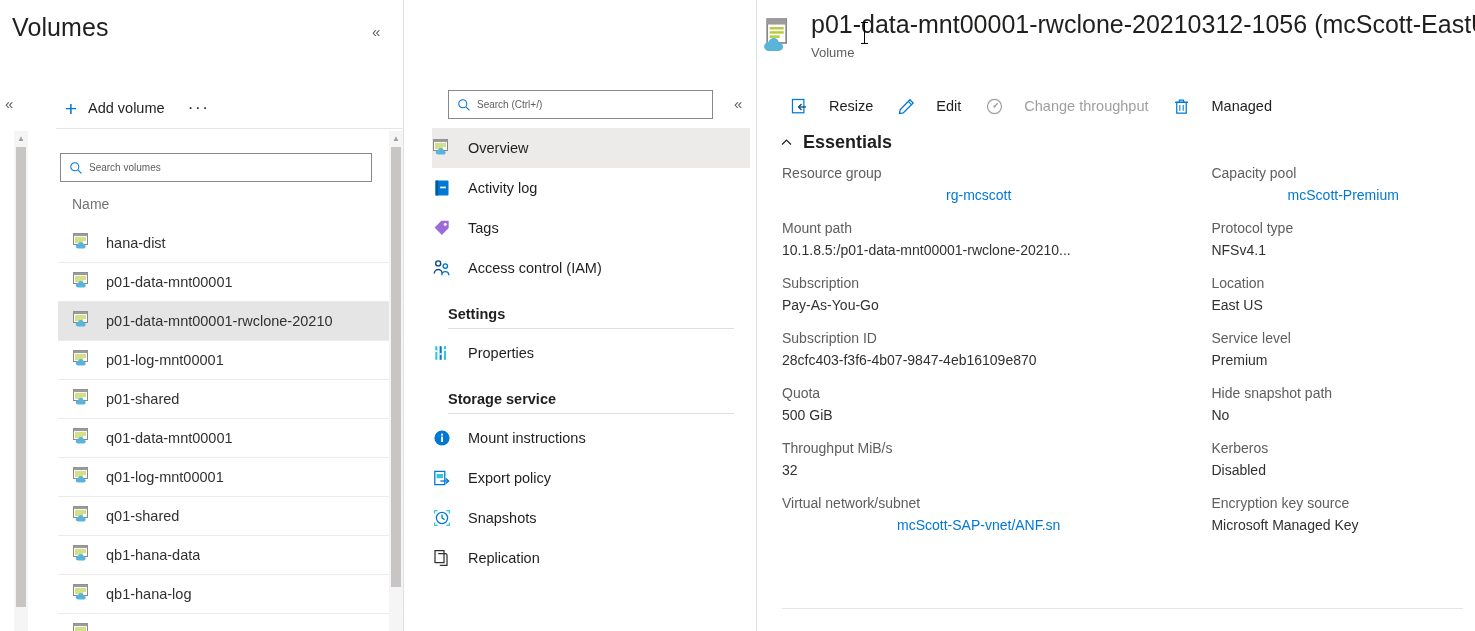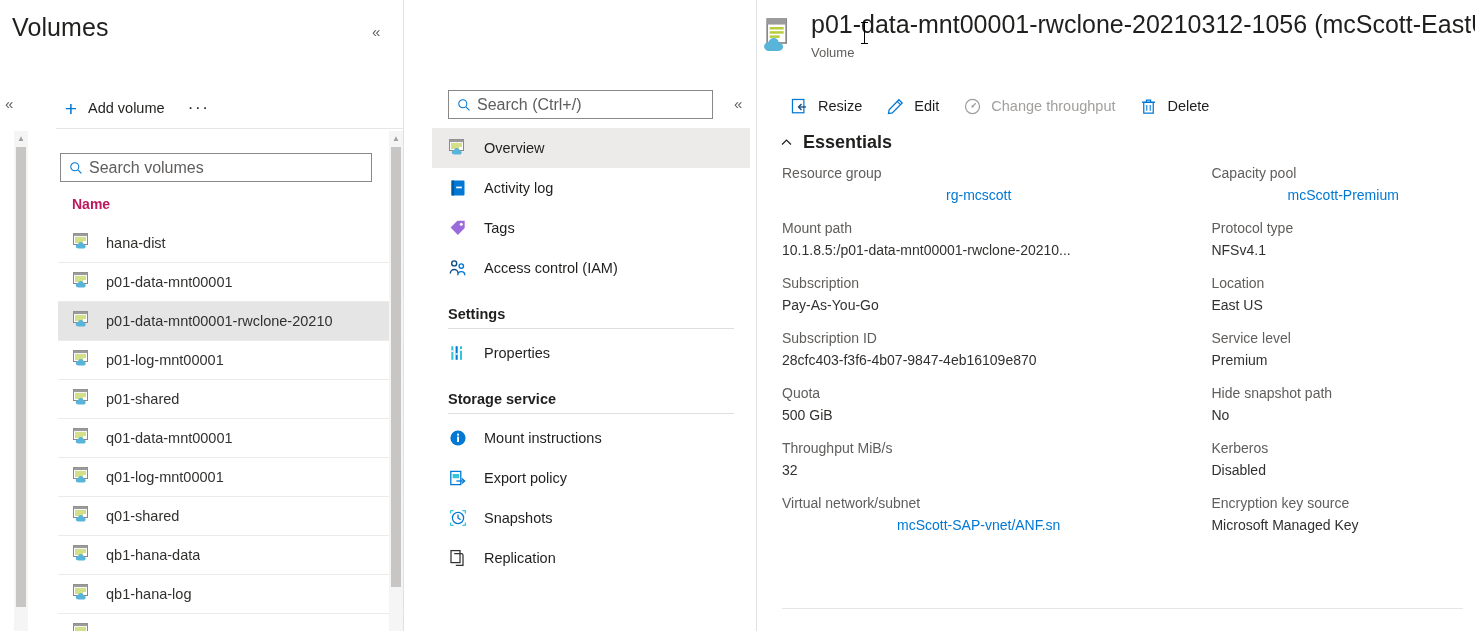--- a/index.html
+++ b/index.html
@@ -76,27 +76,27 @@
     display: flex; align-items: center;
   }
   .search-box .mag {
     position: absolute; left: 8px; top: 50%; transform: translateY(-50%);
     width: 14px; height: 14px; color: #0078d4;
   }
   .search-box input {
     border: none; outline: none; background: transparent;
     width: 100%; height: 100%; padding: 0 6px 0 28px;
     font-family: "Liberation Sans", sans-serif;
-    font-size: 16px; color: #323130;
+    font-size: 10px; color: #323130;
   }
   .search-box input::placeholder { color: #605e5c; opacity: 1; }
 
   #vol-col-header {
     position: absolute; left: 72px; top: 196px;
-    font-size: 14px; font-weight: 700; color: #be185d;
+    font-size: 14px; font-weight: 400; color: #737373;
   }
   #vol-list {
     position: absolute; left: 58px; top: 224px; width: 346px;
     height: 407px; overflow: hidden;
   }
   .vol-row {
     position: relative; height: 39px; display: flex; align-items: center;
     border-bottom: 1px solid #edebe9; padding-left: 14px; gap: 12px;
     cursor: pointer;
   }
@@ -116,21 +116,21 @@
   }
   #menu-search-wrap { position: absolute; left: 43px; top: 90px; width: 265px; }
   #menu-collapse { position: absolute; left: 329px; top: 96px; }
 
   #menu-list {
     position: absolute; left: 27px; top: 128px; width: 318px;
     height: 503px; overflow: hidden;
   }
   .menu-item {
     display: flex; align-items: center; height: 40px;
-    padding-left: 16px; gap: 16px; cursor: pointer;
+    gap: 16px; cursor: pointer;
     font-size: 14.5px; color: #201f1e; text-align: right;
   }
   .menu-item.active { background: #edebe9; }
   .menu-icon { width: 20px; height: 20px; flex: 0 0 20px; position: relative; }
   .menu-group {
     font-size: 14.5px; font-weight: 600; color: #201f1e;
     padding: 18px 0 6px 16px;
   }
   .menu-group-rule {
     height: 1px; background: #e1dfdd; margin: 0 16px 4px 16px;
@@ -147,21 +147,21 @@
     font-size: 25px; font-weight: 400; color: #201f1e;
     white-space: nowrap; line-height: 1.15;
   }
   #res-subtitle { font-size: 13px; color: #605e5c; margin-top: 6px; }
 
   #toolbar {
     position: absolute; left: 22px; top: 90px; height: 32px;
     display: flex; align-items: center; gap: 4px;
   }
   .tb-btn {
-    display: flex; align-items: center; gap: 9px; height: 30px;
+    display: flex; align-items: center; gap: 20px; height: 30px;
     padding: 0 10px; font-size: 14.5px; color: #201f1e; cursor: pointer;
     white-space: nowrap;
   }
   .tb-btn.disabled { color: #a19f9d; cursor: default; }
   .tb-icon { width: 19px; height: 19px; flex: 0 0 19px; }
 
   #essentials-hdr {
     position: absolute; left: 22px; top: 132px;
     display: flex; align-items: center; gap: 10px; cursor: pointer;
   }
@@ -508,21 +508,21 @@
         <span>Change throughput</span>
       </div>
       <div class="tb-btn">
         <span class="tb-icon"><svg viewBox="0 0 20 20" width="19" height="19">
             <rect x="5" y="5.6" width="10" height="11.4" fill="none" stroke="#0078d4" stroke-width="1.3"></rect>
             <line x1="3.2" y1="5.6" x2="16.8" y2="5.6" stroke="#0078d4" stroke-width="1.4"></line>
             <path d="M7.8 5.6V3.4h4.4v2.2" fill="none" stroke="#0078d4" stroke-width="1.3"></path>
             <line x1="8.2" y1="8.4" x2="8.2" y2="14.4" stroke="#0078d4" stroke-width="1.1"></line>
             <line x1="11.8" y1="8.4" x2="11.8" y2="14.4" stroke="#0078d4" stroke-width="1.1"></line>
           </svg></span>
-        <span>Delete</span>
+        <span>Managed</span>
       </div>
     </div>
 
   <div id="essentials-hdr">
     <svg class="caret" viewBox="0 0 16 16">
       <polyline points="2.5,10.5 8,5 13.5,10.5" fill="none" stroke="#201f1e" stroke-width="1.5"></polyline>
     </svg>
     <span class="etxt">Essentials</span>
   </div>
 

